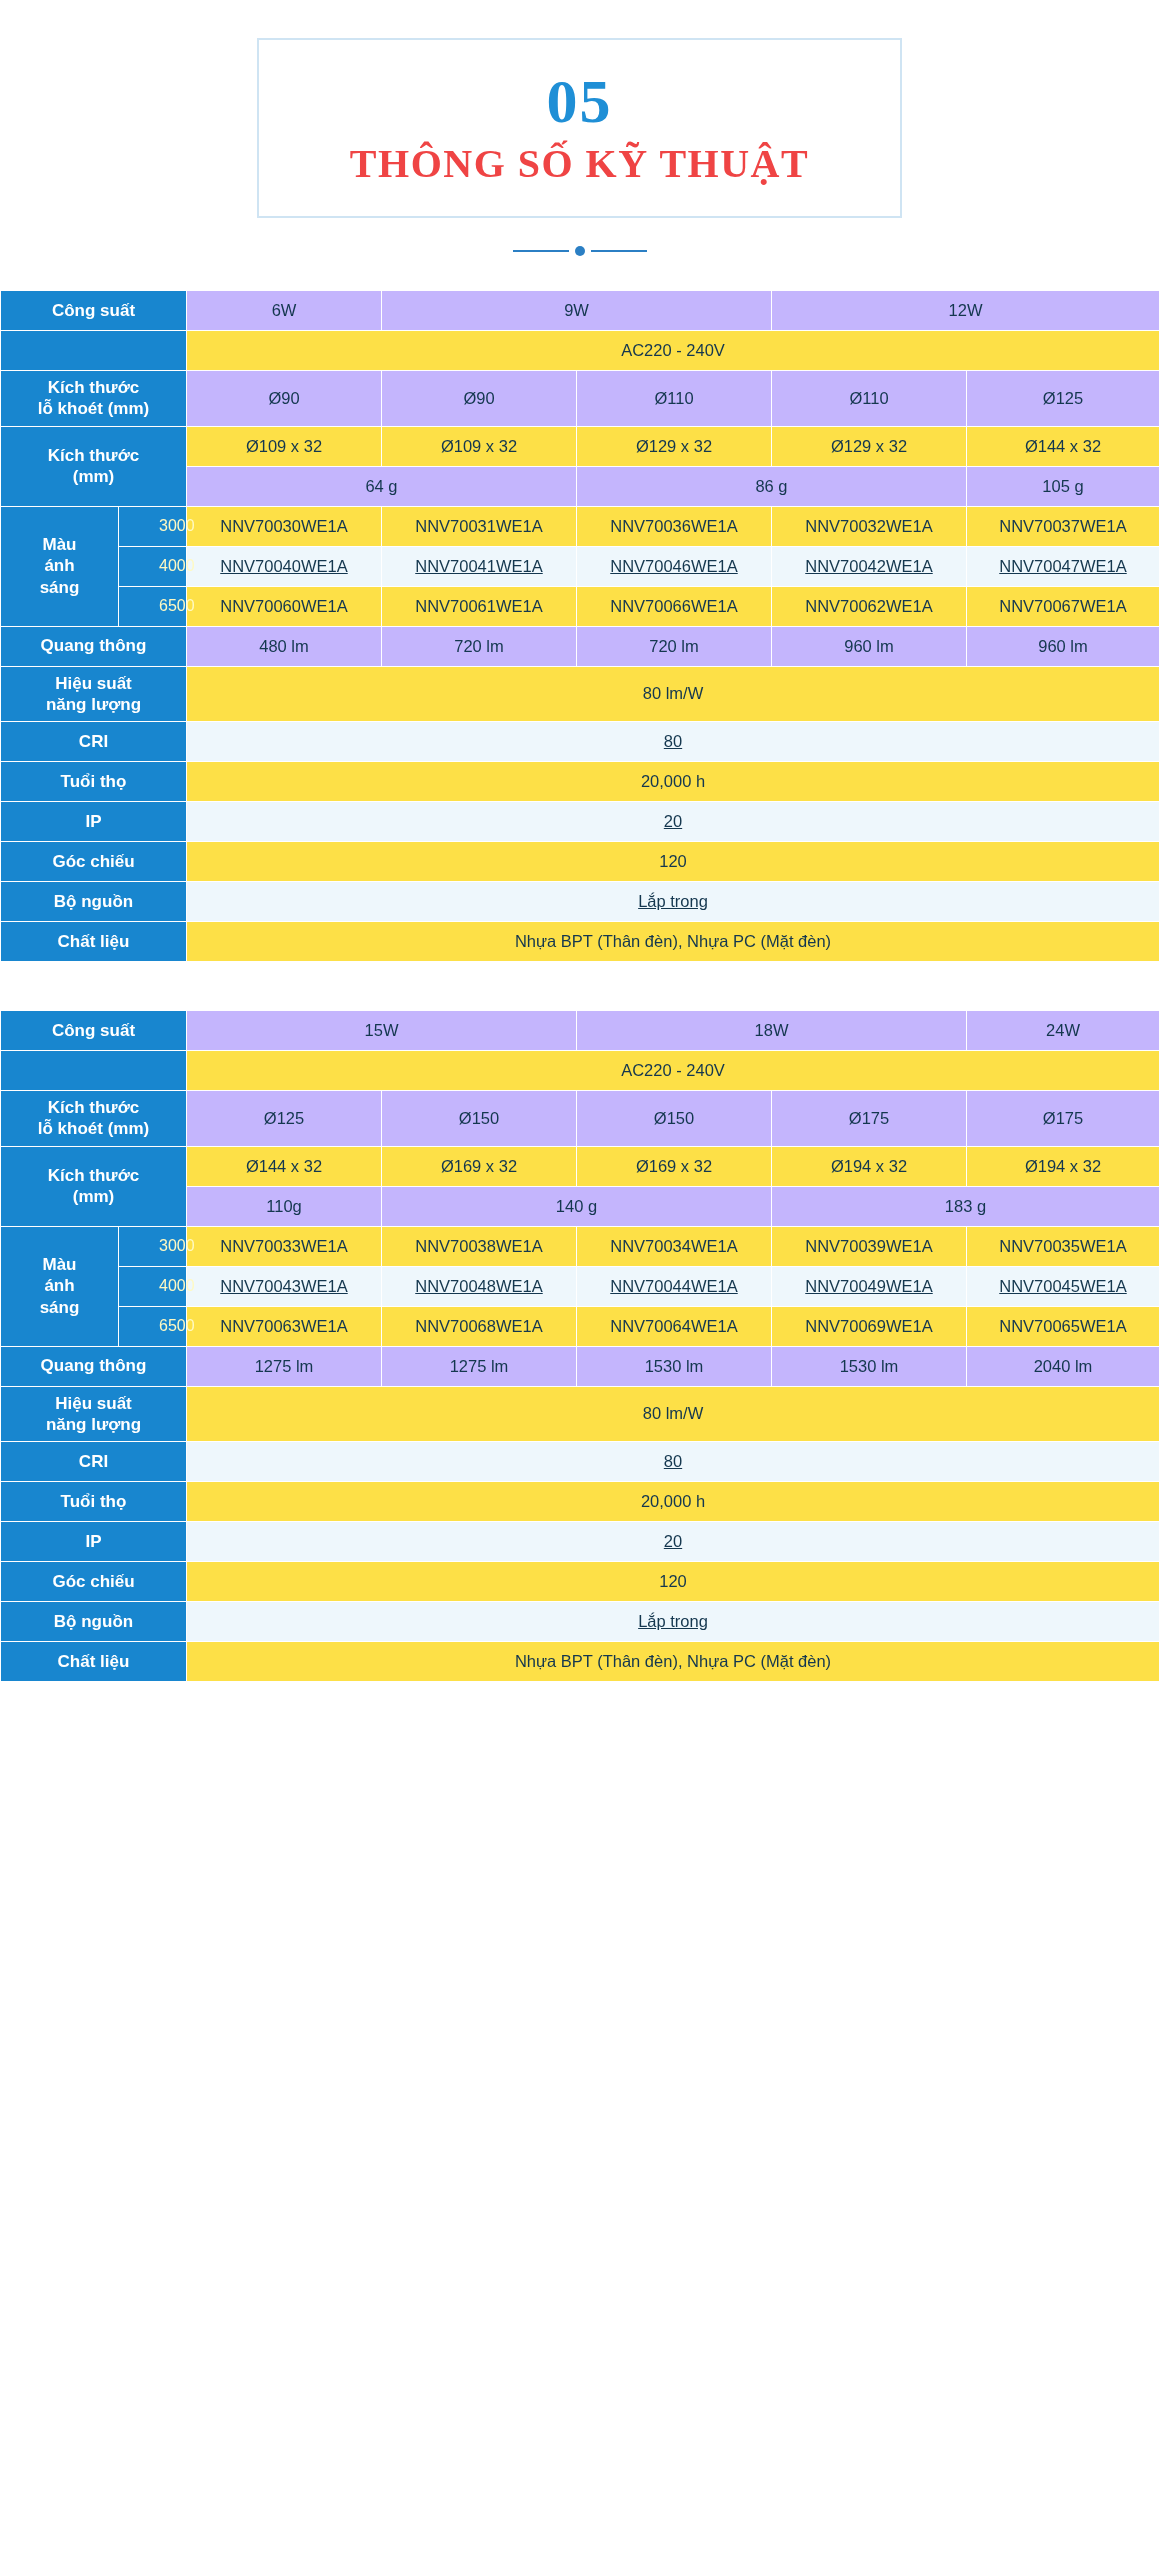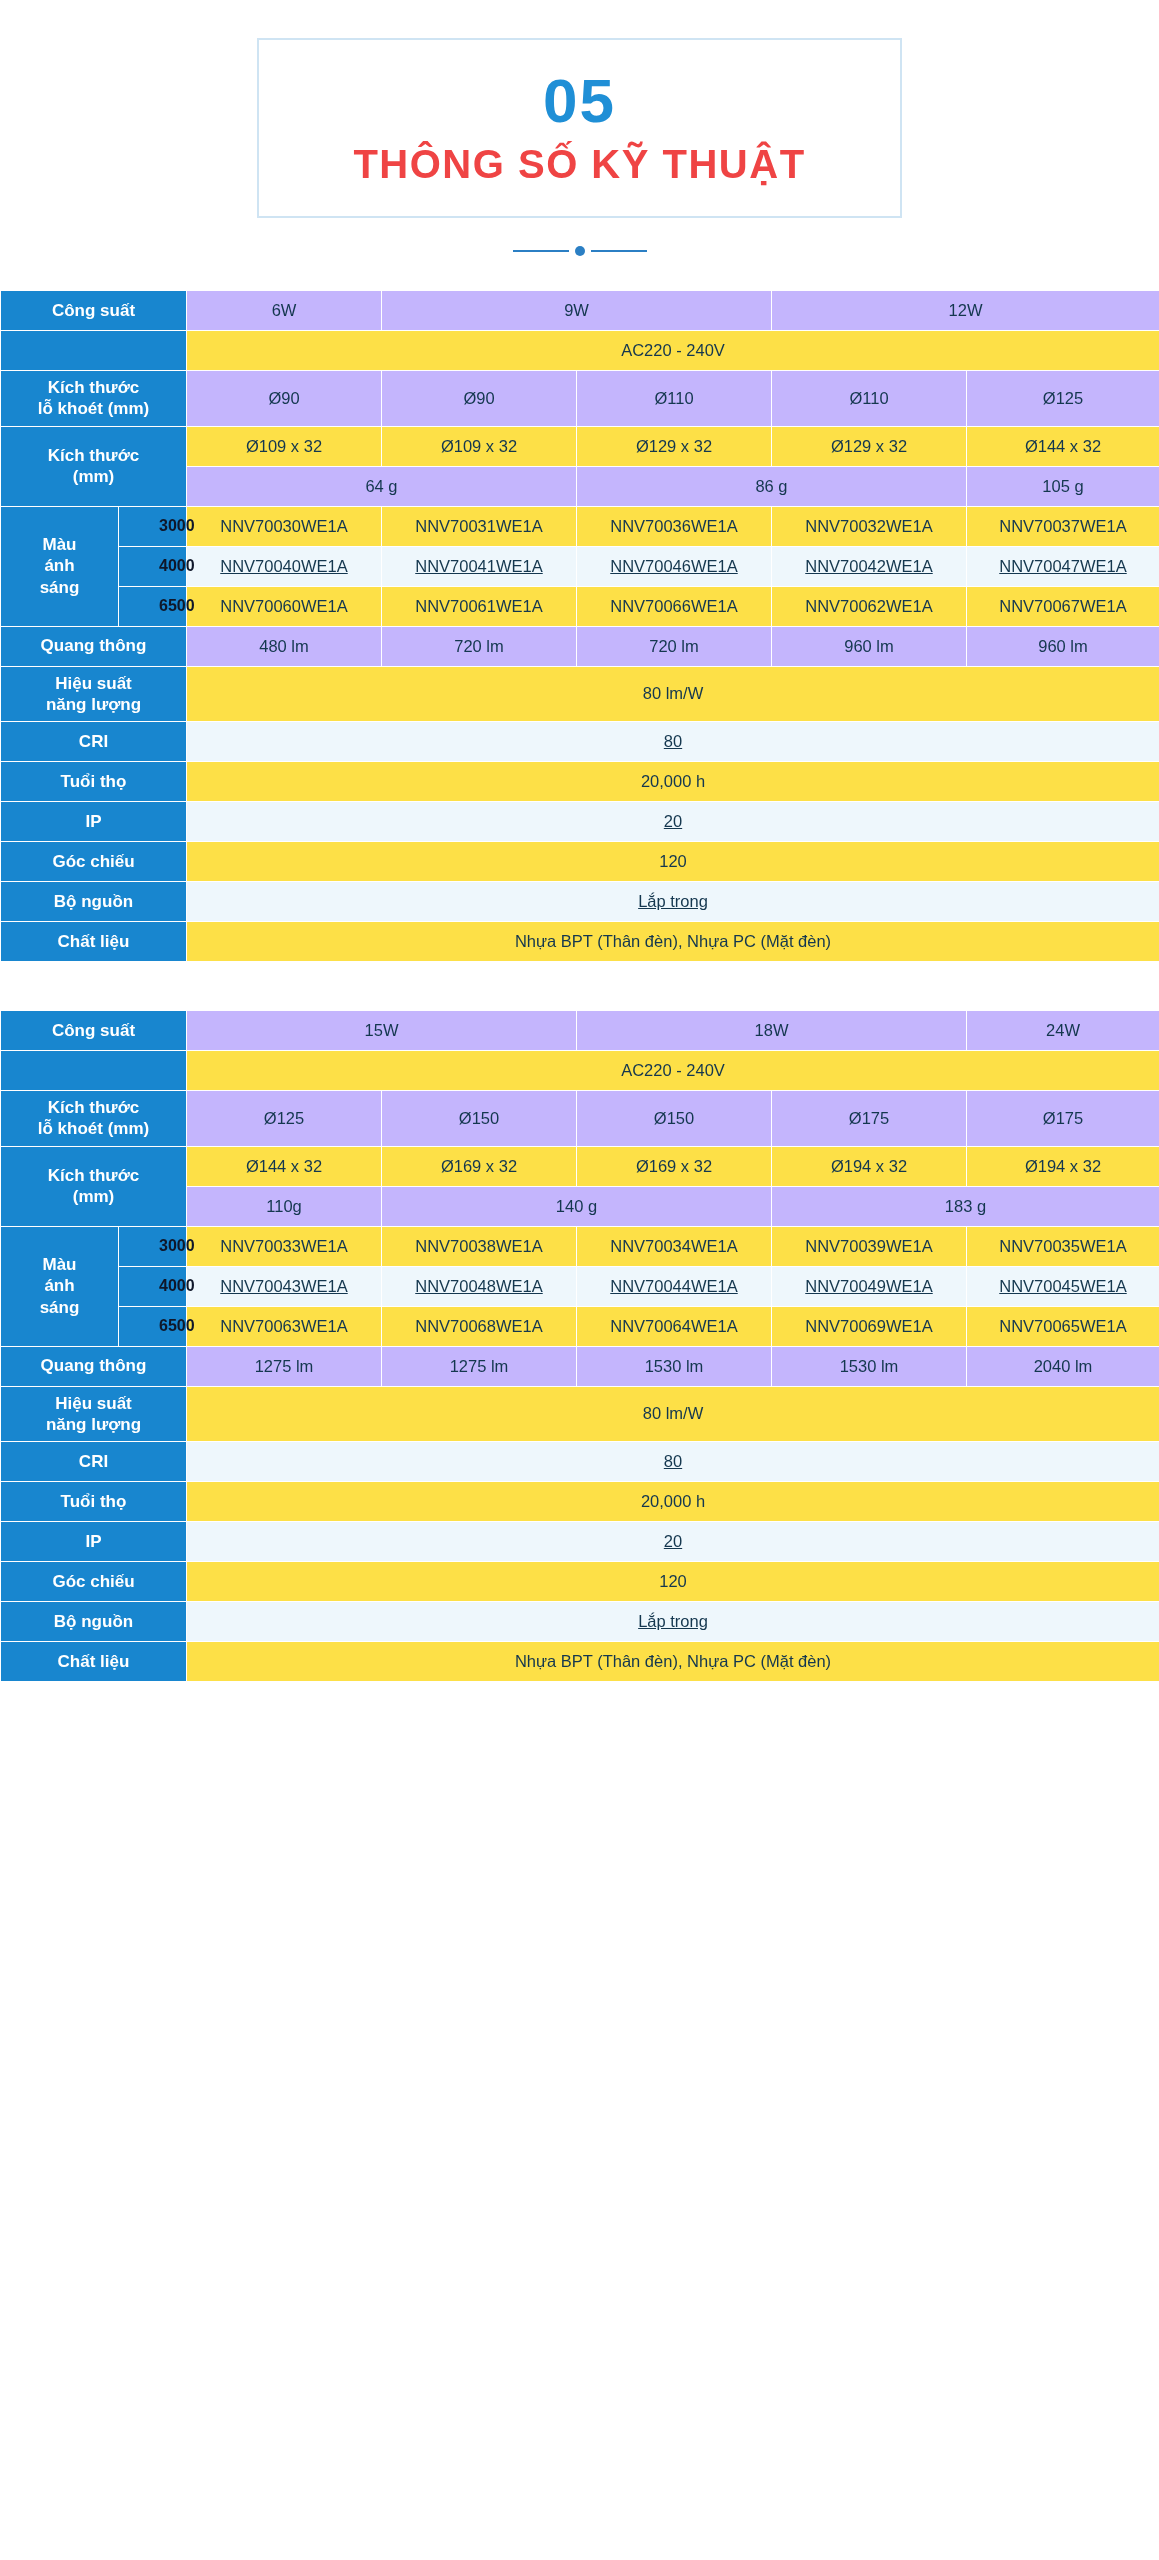--- a/index.html
+++ b/index.html
@@ -26,20 +26,21 @@
     padding-top: 28px;
   }
   .header-box {
     width: 645px;
     height: 180px;
     border: 2px solid #cfe4f3;
     display: flex;
     flex-direction: column;
     align-items: center;
     justify-content: center;
+    font-family: Liberation Serif, serif;
   }
   .header-number {
     font-size: 62px;
     font-weight: bold;
     color: #1f8fd6;
     letter-spacing: 2px;
     line-height: 1;
     margin-bottom: 10px;
   }
   .header-title {
@@ -89,22 +90,22 @@
   td.rowhead {
     background: #1886cf;
     color: #ffffff;
     font-weight: bold;
     font-size: 17px;
     width: 118px;
     line-height: 1.25;
   }
   td.subhead {
     background: #1886cf;
-    color: #0f172a;
-    font-weight: bold;
+    color: #fef9c3;
+    font-weight: normal;
     font-size: 16px;
     width: 68px;
     padding-left: 40px;
   }
   td.cell-lite { background: #eef7fc; text-decoration: underline; }
   td.cell-mid  { background: #c4b5fd; }
   td.cell-white{ background: #fde047; }
 
   .gap { height: 48px; background: #ffffff; }
 </style>

